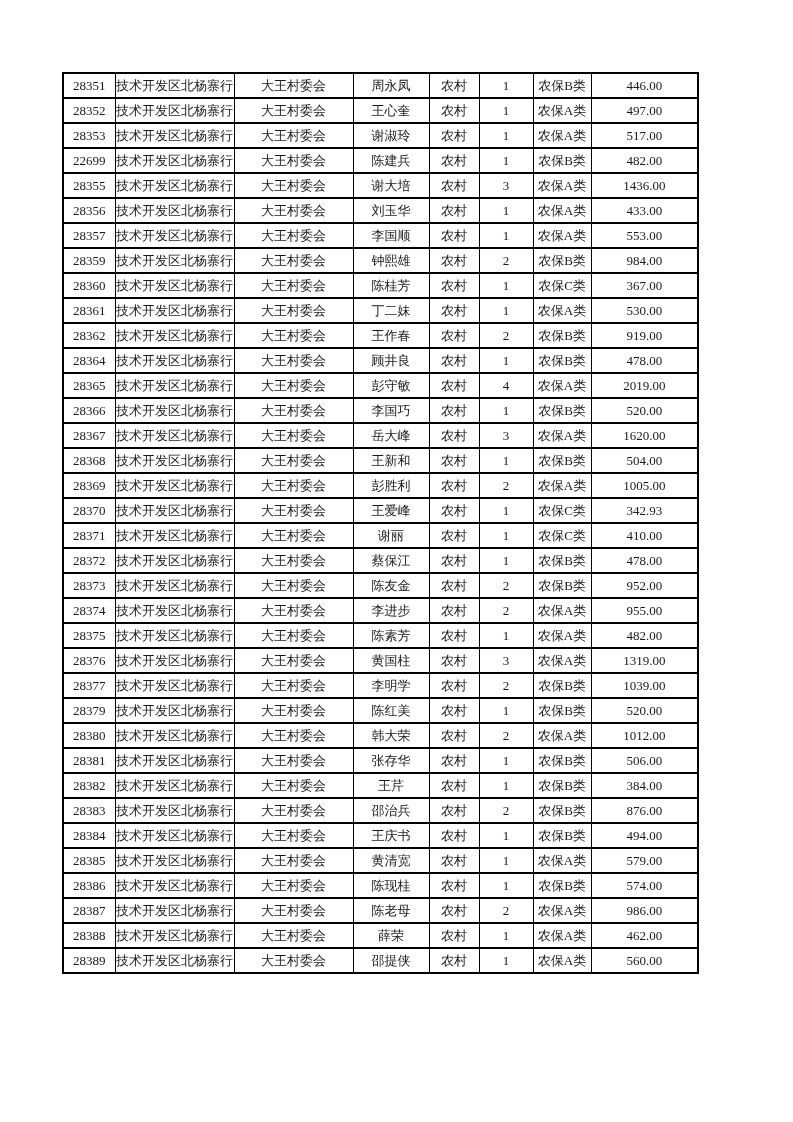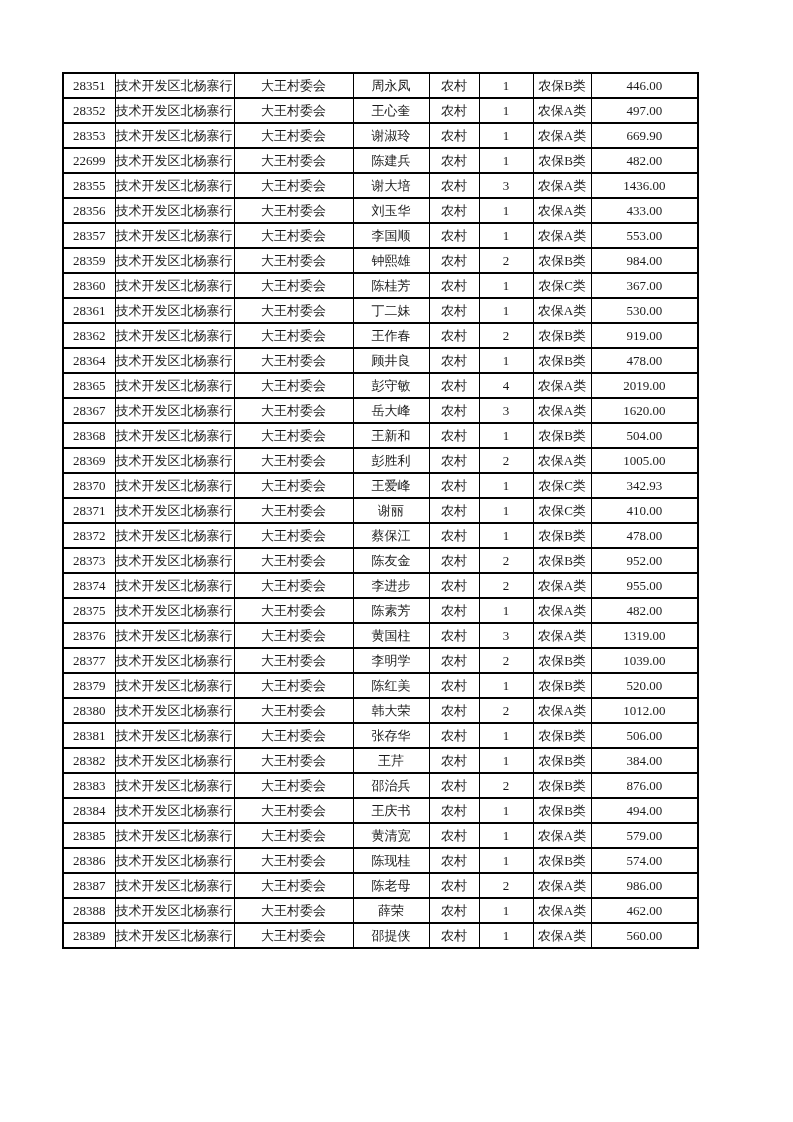--- a/index.html
+++ b/index.html
@@ -33,21 +33,21 @@
     height: 23px;
     padding: 0;
     font-size: 13px;
     line-height: 23px;
     text-align: center;
     white-space: nowrap;
     overflow: hidden;
     color: #1a1a1a;
   }
   table.grid td.col-district {
-    text-align: left;
+    text-align: center;
   }
   col.c-id       { width: 52px;  }
   col.c-district { width: 119px; }
   col.c-village  { width: 119px; }
   col.c-name     { width: 76px;  }
   col.c-type     { width: 50px;  }
   col.c-count    { width: 54px;  }
   col.c-category { width: 58px;  }
   col.c-amount   { width: 107px; }
 </style>
@@ -88,21 +88,21 @@
       <td class="col-amount">497.00</td>
     </tr>
         <tr>
       <td class="col-id">28353</td>
       <td class="col-district">技术开发区北杨寨行</td>
       <td class="col-village">大王村委会</td>
       <td class="col-name">谢淑玲</td>
       <td class="col-type">农村</td>
       <td class="col-count">1</td>
       <td class="col-category">农保A类</td>
-      <td class="col-amount">669.90</td>
+      <td class="col-amount">517.00</td>
     </tr>
         <tr>
       <td class="col-id">22699</td>
       <td class="col-district">技术开发区北杨寨行</td>
       <td class="col-village">大王村委会</td>
       <td class="col-name">陈建兵</td>
       <td class="col-type">农村</td>
       <td class="col-count">1</td>
       <td class="col-category">农保B类</td>
       <td class="col-amount">482.00</td>
@@ -189,20 +189,30 @@
     </tr>
         <tr>
       <td class="col-id">28365</td>
       <td class="col-district">技术开发区北杨寨行</td>
       <td class="col-village">大王村委会</td>
       <td class="col-name">彭守敏</td>
       <td class="col-type">农村</td>
       <td class="col-count">4</td>
       <td class="col-category">农保A类</td>
       <td class="col-amount">2019.00</td>
+    </tr>
+        <tr>
+      <td class="col-id">28366</td>
+      <td class="col-district">技术开发区北杨寨行</td>
+      <td class="col-village">大王村委会</td>
+      <td class="col-name">李国巧</td>
+      <td class="col-type">农村</td>
+      <td class="col-count">1</td>
+      <td class="col-category">农保B类</td>
+      <td class="col-amount">520.00</td>
     </tr>
         <tr>
       <td class="col-id">28367</td>
       <td class="col-district">技术开发区北杨寨行</td>
       <td class="col-village">大王村委会</td>
       <td class="col-name">岳大峰</td>
       <td class="col-type">农村</td>
       <td class="col-count">3</td>
       <td class="col-category">农保A类</td>
       <td class="col-amount">1620.00</td>

